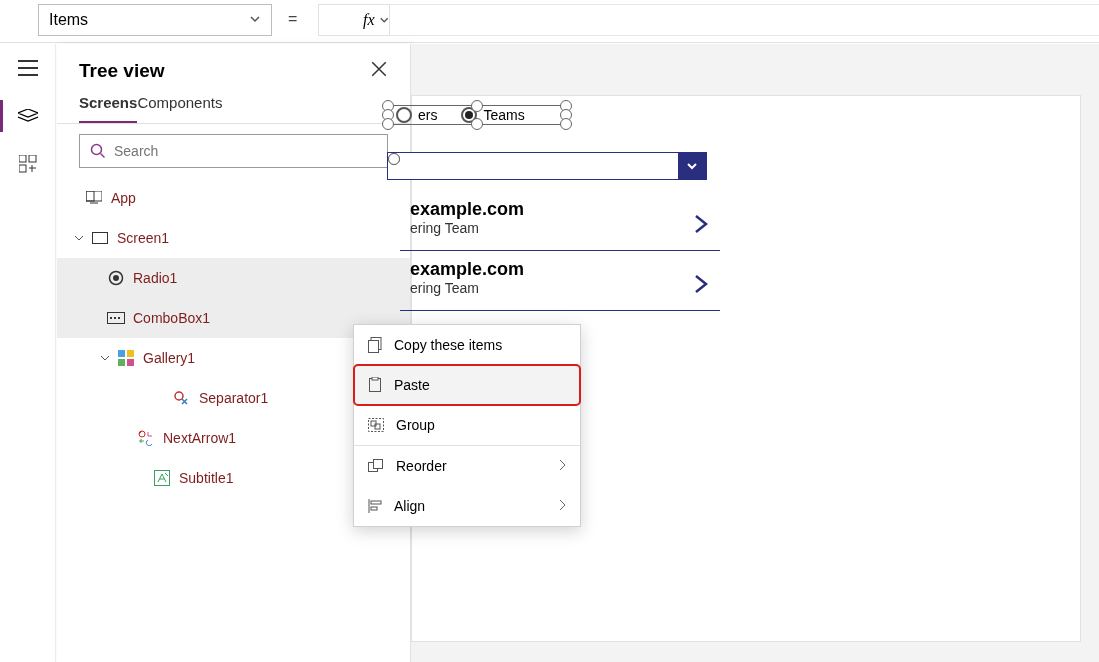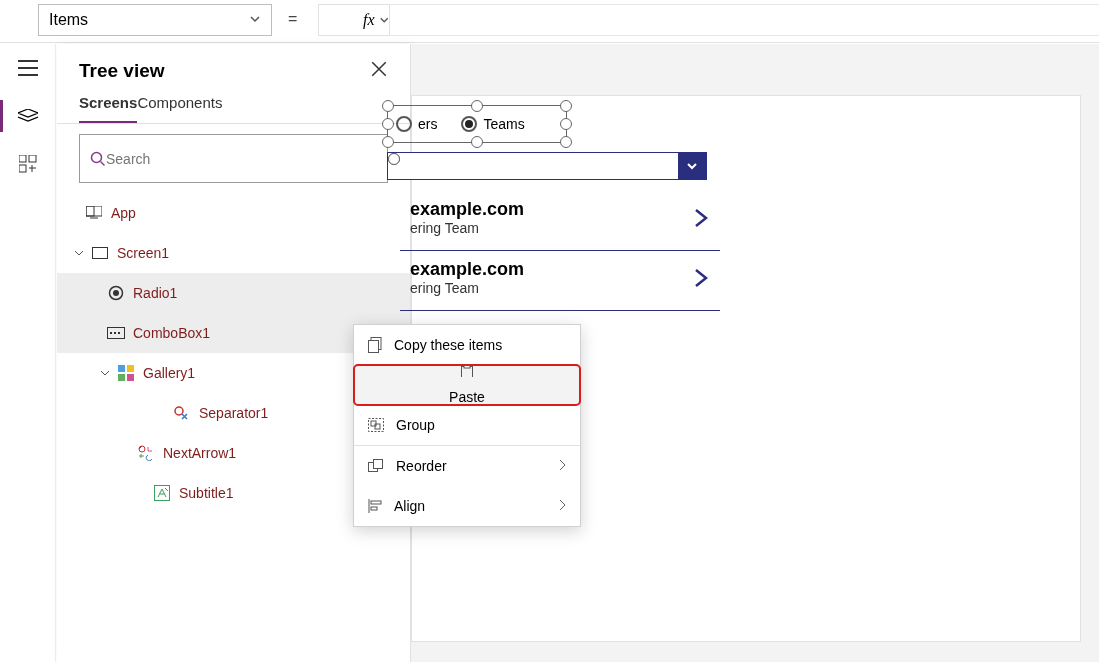--- a/index.html
+++ b/index.html
@@ -21,21 +21,21 @@
 
   
   .treeview { position:absolute; left:57px; top:44px; width:354px; bottom:0; background:#fff; border-right:1px solid #e1e1e1; box-shadow: 2px 0 8px rgba(0,0,0,0.07); }
   .tv-header { display:flex; align-items:center; justify-content:space-between; padding:16px 22px 4px 22px; }
   .tv-title { font-size:19px; font-weight:600; }
   .tv-close { width:18px; height:18px; color:#333; }
   .tv-tabs { display:flex; padding:8px 22px 0 22px; border-bottom:1px solid #e1e1e1; }
   .tv-tab { font-size:15px; padding-bottom:10px; color:#333; }
   .tv-tab.active { font-weight:600; border-bottom:2px solid #7a2a7a; }
   .searchwrap { padding:10px 22px; }
-  .searchbox { height:49px; border:1px solid #9a9a9a; display:flex; align-items:center; padding:0 10px; gap:0; }
+  .searchbox { height:34px; border:1px solid #9a9a9a; display:flex; align-items:center; padding:0 10px; gap:8px; }
   .searchbox input { border:none; outline:none; flex:1; font-size:14px; }
 
   .node { display:flex; align-items:center; height:40px; font-size:14px; color:#7f1d1d; }
   .node .toggle { width:16px; display:inline-flex; align-items:center; justify-content:center; color:#555; }
   .node .icon { width:18px; height:18px; display:inline-flex; align-items:center; justify-content:center; margin-right:8px; }
   .sel { background:#ededed; }
 
   
   .canvas-bg { position:absolute; left:411px; right:0; top:44px; bottom:0; background:#f3f3f3; }
   .canvas { position:absolute; left:0; top:51px; right:18px; height:547px; background:#fff; border:1px solid #e1e1e1; }
@@ -50,30 +50,30 @@
 
   .radio-row { display:flex; align-items:center; gap:24px; padding-left:8px; height:100%; font-size:14px; }
   .radio { display:flex; align-items:center; gap:6px; }
   .radio .circle{ width:16px; height:16px; border:2px solid #555; border-radius:50%; display:inline-flex; align-items:center; justify-content:center; }
   .radio.selected .circle::after{ content:""; width:8px; height:8px; background:#222; border-radius:50%; }
 
   .combo { position:absolute; border:1px solid #2a2e7e; display:flex; }
   .combo .body{ flex:1; background:#fff; }
   .combo .btn{ width:28px; background:#2a2e7e; display:flex; align-items:center; justify-content:center; }
 
-  .galrow { border-bottom:1px solid #2a2e7e; padding:8px 10px 14px 10px; display:flex; align-items:center; justify-content:space-between; }
+  .galrow { border-bottom:1px solid #2a2e7e; padding:8px 10px 14px 10px; display:flex; align-items:flex-end; justify-content:space-between; }
   .galrow .title{ font-size:18px; font-weight:600; }
   .galrow .sub{ font-size:14px; color:#333; }
   .arrow-right { color:#2a2e7e; }
 
   
   .ctxmenu { position:absolute; width:228px; background:#fff; border:1px solid #d0d0d0; box-shadow:0 4px 16px rgba(0,0,0,0.18); }
   .ctxitem { height:40px; display:flex; align-items:center; padding:0 14px; font-size:14px; gap:12px; }
   .ctxitem .subarrow{ margin-left:auto; color:#666; }
-  .ctxitem.hover { background:#f3f3f3;flex-direction:column; }
+  .ctxitem.hover { background:#f3f3f3; }
   .ctxitem.highlight { outline:2px solid #d91c1c; outline-offset:-1px; position:relative; z-index:2; border-radius:4px; }
   .ctxdiv { height:1px; background:#e1e1e1; margin:0; }
 </style>
 </head>
 <body>
 
 <div class="formula-row">
   <div class="prop-dd">
     <span>Items</span>
     <span class="chev">
@@ -224,21 +224,21 @@
           <path d="M11 3l3 3" stroke="#3aa060"></path>
         </svg>
       </span>
     <span>Subtitle1</span>
   </div>
 </div>
 
 <div class="canvas-bg">
   <div class="canvas">
 
-    <div class="selbox" style="left:-25px; top:9px; width:180px; height:38px;">
+    <div class="selbox" style="left:-25px; top:9px; width:180px; height:20px;">
       <div class="radio-row">
         <div class="radio">
             <span class="circle"></span>
             <span>ers</span>
           </div>
         <div class="radio selected">
             <span class="circle"></span>
             <span>Teams</span>
           </div>
       </div>

